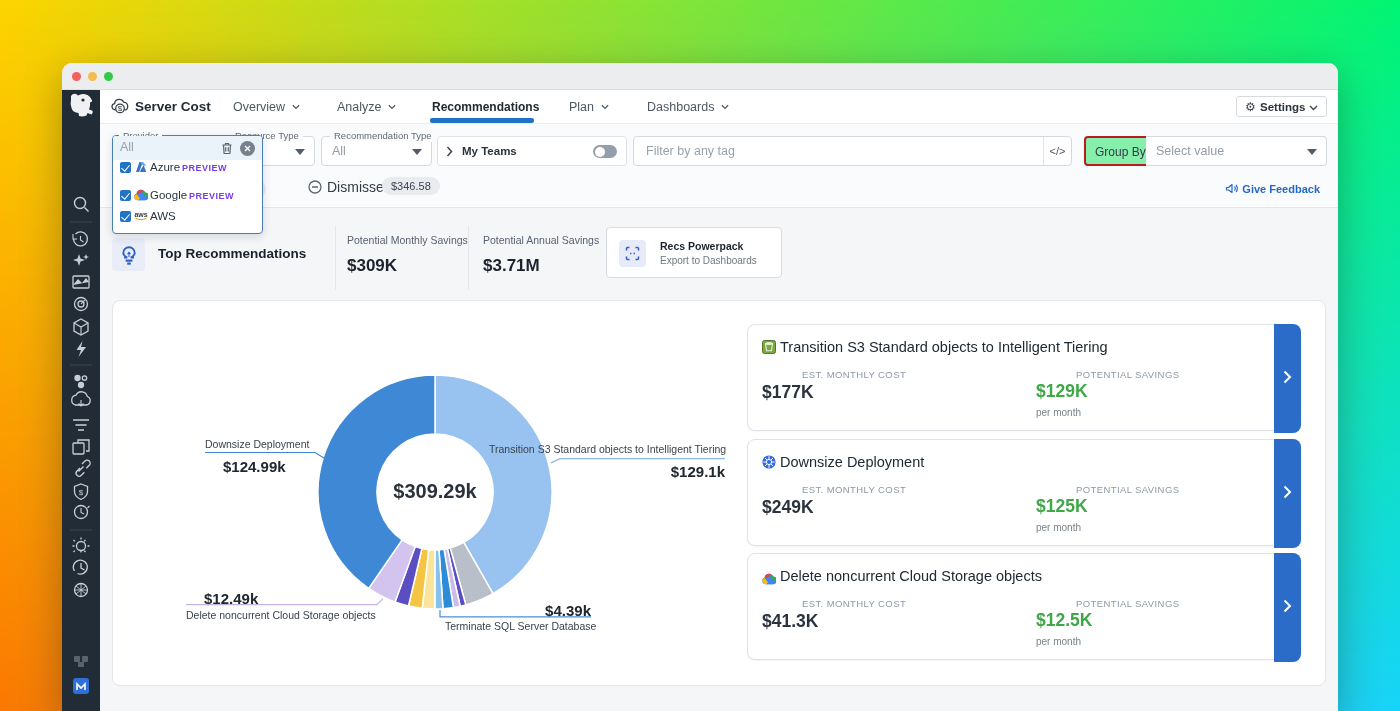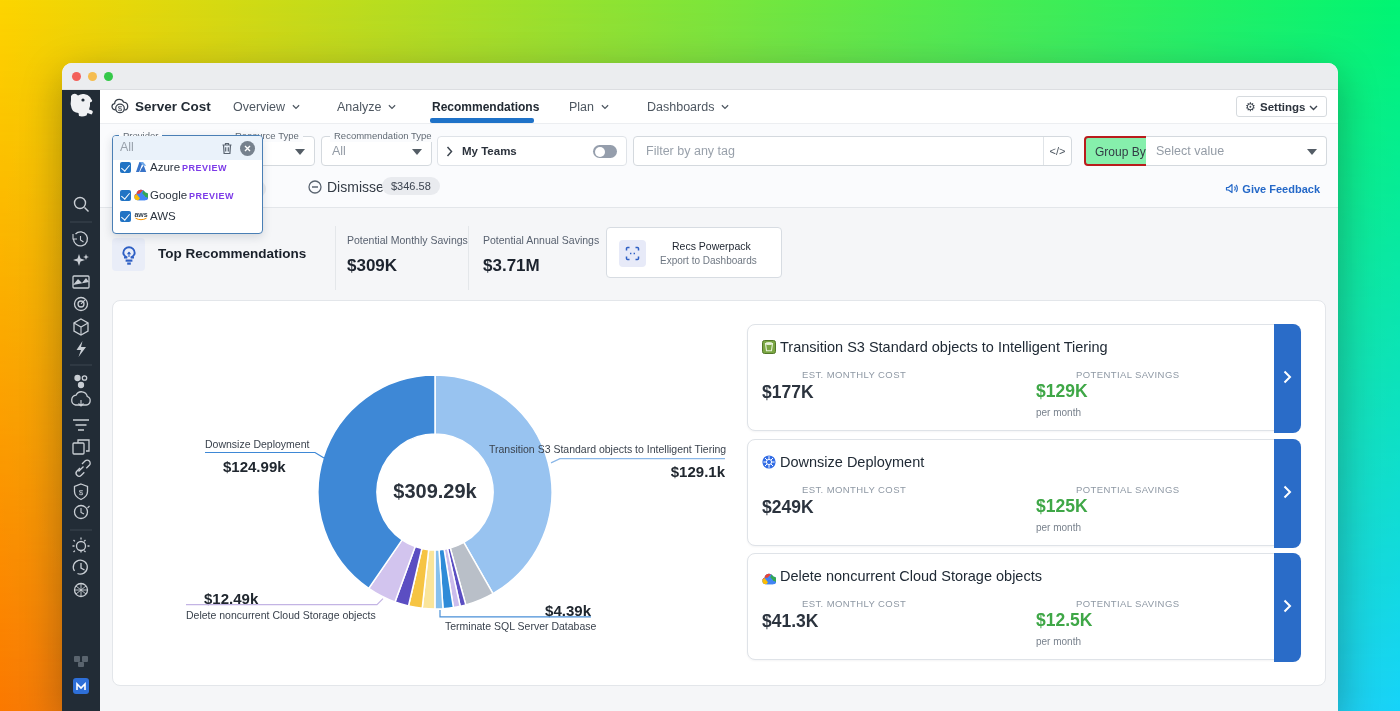--- a/index.html
+++ b/index.html
@@ -208,21 +208,21 @@
       <div class="vdiv" style="left:368px;top:18px;height:64px;"></div>
       <div class="statlabel" style="left:383px;top:26px;">Potential Annual Savings</div>
       <div class="statval" style="left:383px;top:48px;">$3.71M</div>
       <div style="position:absolute;left:506px;top:19px;width:176px;height:51px;background:#fff;border:1px solid #d7dce2;border-radius:4px;">
         <div style="position:absolute;left:12px;top:12px;width:27px;height:27px;background:#e7eaf8;border-radius:4px;">
           <svg style="position:absolute;left:6px;top:6px;" width="15" height="15" viewBox="0 0 15 15" fill="none" stroke="#2e5fc4" stroke-width="1.5">
             <path d="M4.5 1.5H2.5a1 1 0 0 0-1 1v2M10.5 1.5h2a1 1 0 0 1 1 1v2M4.5 13.5h-2a1 1 0 0 1-1-1v-2M10.5 13.5h2a1 1 0 0 0 1-1v-2"></path>
             <path d="M5 7.5h1.4M8.6 7.5H10" stroke-width="1.6"></path>
           </svg>
         </div>
-        <div style="position:absolute;left:53px;top:12px;font-size:10.5px;font-weight:normal;color:#1c232e;margin-left:12px;">Recs Powerpack</div>
+        <div style="position:absolute;left:53px;top:12px;font-size:10.5px;font-weight:bold;color:#1c232e;">Recs Powerpack</div>
         <div style="position:absolute;left:53px;top:27px;font-size:10px;color:#6e7782;">Export to Dashboards</div>
       </div>
       <div class="panel"></div>
       <svg style="position:absolute;left:215px;top:164px;" width="240" height="241" viewBox="315 372.5 240 241">
         <path d="M435.0 375.5A117.0 117.0 0 0 1 493.0 594.1L463.8 542.9A58.0 58.0 0 0 0 435.0 434.5Z" fill="#98c3f0" stroke="#ffffff" stroke-width="1.5"></path>
 <path d="M493.0 594.1A117.0 117.0 0 0 1 465.8 605.4L450.2 548.5A58.0 58.0 0 0 0 463.8 542.9Z" fill="#b9bfc8" stroke="#ffffff" stroke-width="1.5"></path>
 <path d="M465.8 605.4A117.0 117.0 0 0 1 460.2 606.8L447.5 549.1A58.0 58.0 0 0 0 450.2 548.5Z" fill="#5b4ec2" stroke="#ffffff" stroke-width="1.5"></path>
 <path d="M460.2 606.8A117.0 117.0 0 0 1 453.4 608.0L444.1 549.8A58.0 58.0 0 0 0 447.5 549.1Z" fill="#cbbcec" stroke="#ffffff" stroke-width="1.5"></path>
 <path d="M453.4 608.0A117.0 117.0 0 0 1 443.0 609.2L439.0 550.4A58.0 58.0 0 0 0 444.1 549.8Z" fill="#2e8bd8" stroke="#ffffff" stroke-width="1.5"></path>
 <path d="M443.0 609.2A117.0 117.0 0 0 1 434.9 609.5L434.9 550.5A58.0 58.0 0 0 0 439.0 550.4Z" fill="#85c0ee" stroke="#ffffff" stroke-width="1.5"></path>

